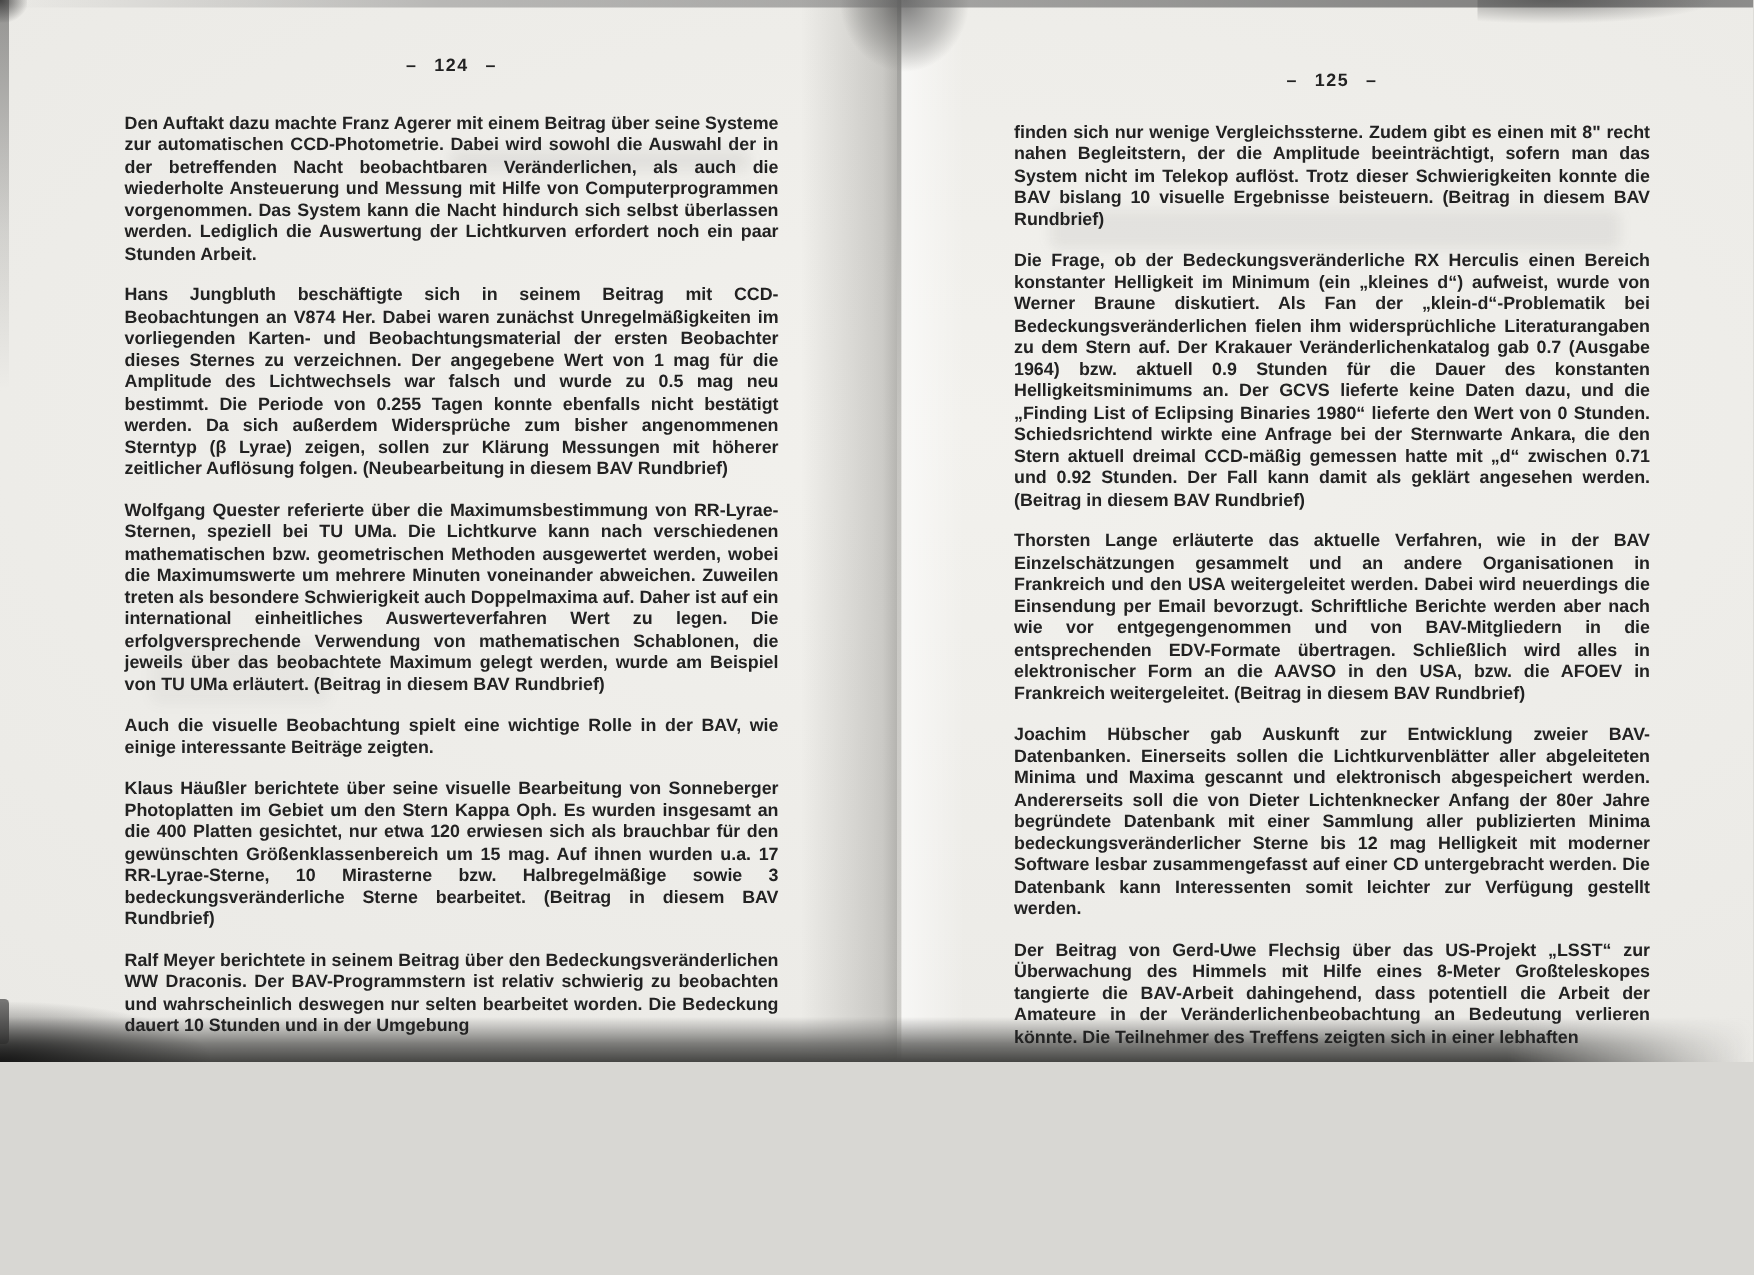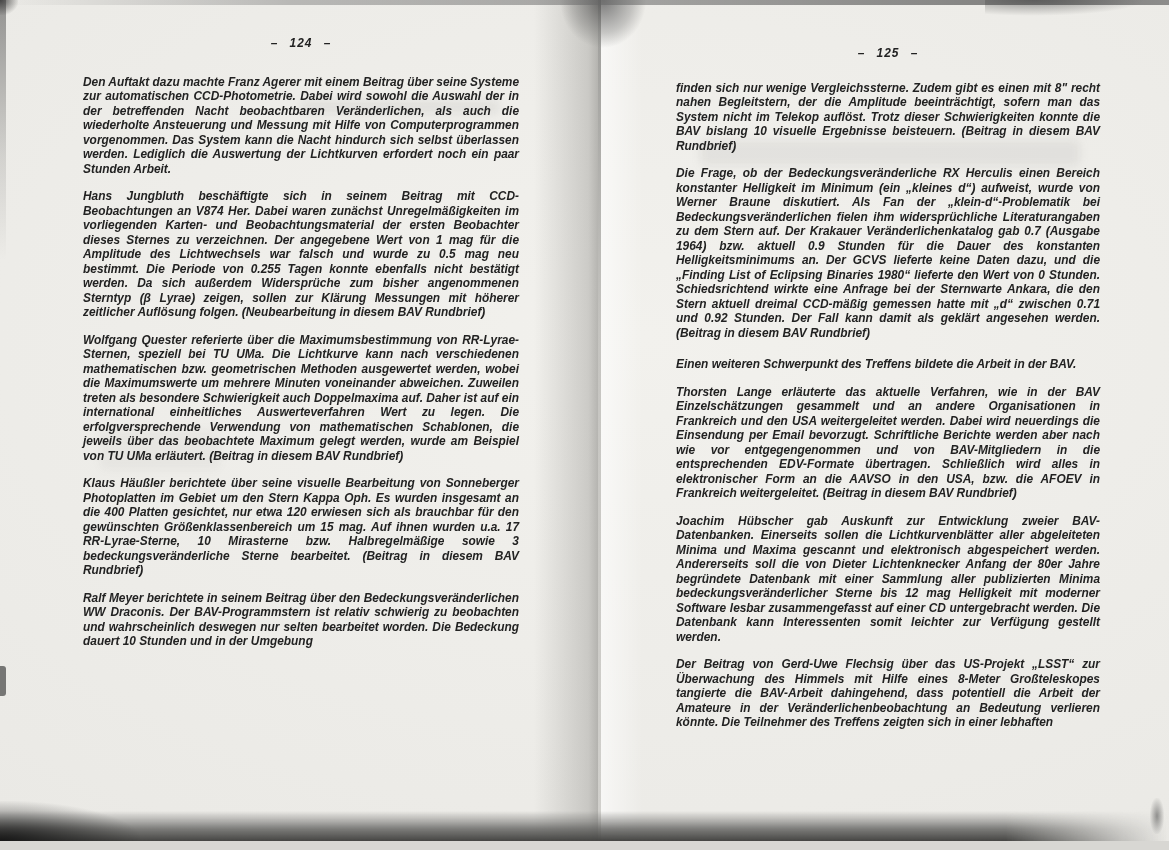--- a/index.html
+++ b/index.html
@@ -1,24 +1,23 @@
 <!DOCTYPE html>
 <html lang="de"><head>
 <meta charset="utf-8">
 <style>
   html,body { margin:0; padding:0; }
   body { background:#d8d7d3; }
 
   .scan {
     position:relative;
-    width:1169px; height:841px;
+    width:1169px; height:708px;
     overflow:hidden;
     background: radial-gradient(140% 120% at 55% 40%, #f2f1ed 0%, #ebeae6 55%, #e4e3df 100%);
     font-family:"Liberation Sans", sans-serif;
-    font-style:italic;
   }
 
   
   .scan-edge-top { position:absolute; top:0; left:0; width:100%; height:5px;
     background:linear-gradient(to right, rgba(130,130,130,0) 0%, rgba(120,120,120,.45) 25%,
       rgba(100,100,100,.55) 55%, rgba(80,80,80,.7) 90%, rgba(90,90,90,.65) 100%); }
   .top-right-smudge { position:absolute; left:985px; top:0; width:160px; height:16px;
     background:radial-gradient(ellipse at 30% 0%, rgba(60,60,60,.5), rgba(60,60,60,0) 70%); }
   .corner-top-left { position:absolute; left:0; top:0; width:18px; height:15px;
     background:radial-gradient(ellipse at 0% 0%, rgba(40,40,40,.8), rgba(40,40,40,0) 75%); }
@@ -86,27 +85,27 @@
   <div class="left-edge-notch"></div>
   <div class="right-edge-mark"></div>
   <div class="scan-edge-bottom"></div>
   <div class="corner-bottom-left"></div>
 
   <div class="page page-left">
     <div class="page-number">– 124 –</div>
     <p>Den Auftakt dazu machte Franz Agerer mit einem Beitrag über seine Systeme zur automatischen CCD-Photometrie. Dabei wird sowohl die Auswahl der in der betreffenden Nacht beobachtbaren Veränderlichen, als auch die wiederholte Ansteuerung und Messung mit Hilfe von Computerprogrammen vorgenommen. Das System kann die Nacht hindurch sich selbst überlassen werden. Lediglich die Auswertung der Lichtkurven erfordert noch ein paar Stunden Arbeit.</p>
     <p>Hans Jungbluth beschäftigte sich in seinem Beitrag mit CCD-Beobachtungen an V874 Her. Dabei waren zunächst Unregelmäßigkeiten im vorliegenden Karten- und Beobachtungsmaterial der ersten Beobachter dieses Sternes zu verzeichnen. Der angegebene Wert von 1 mag für die Amplitude des Lichtwechsels war falsch und wurde zu 0.5 mag neu bestimmt. Die Periode von 0.255 Tagen konnte ebenfalls nicht bestätigt werden. Da sich außerdem Widersprüche zum bisher angenommenen Sterntyp (β Lyrae) zeigen, sollen zur Klärung Messungen mit höherer zeitlicher Auflösung folgen. (Neubearbeitung in diesem BAV Rundbrief)</p>
     <p>Wolfgang Quester referierte über die Maximumsbestimmung von RR-Lyrae-Sternen, speziell bei TU UMa. Die Lichtkurve kann nach verschiedenen mathematischen bzw. geometrischen Methoden ausgewertet werden, wobei die Maximumswerte um mehrere Minuten voneinander abweichen. Zuweilen treten als besondere Schwierigkeit auch Doppelmaxima auf. Daher ist auf ein international einheitliches Auswerteverfahren Wert zu legen. Die erfolgversprechende Verwendung von mathematischen Schablonen, die jeweils über das beobachtete Maximum gelegt werden, wurde am Beispiel von TU UMa erläutert. (Beitrag in diesem BAV Rundbrief)</p>
+    <p>Auch die visuelle Beobachtung spielt eine wichtige Rolle in der BAV, wie einige interessante Beiträge zeigten.</p>
     <p>Klaus Häußler berichtete über seine visuelle Bearbeitung von Sonneberger Photoplatten im Gebiet um den Stern Kappa Oph. Es wurden insgesamt an die 400 Platten gesichtet, nur etwa 120 erwiesen sich als brauchbar für den gewünschten Größenklassenbereich um 15 mag. Auf ihnen wurden u.a. 17 RR-Lyrae-Sterne, 10 Mirasterne bzw. Halbregelmäßige sowie 3 bedeckungsveränderliche Sterne bearbeitet. (Beitrag in diesem BAV Rundbrief)</p>
     <p>Ralf Meyer berichtete in seinem Beitrag über den Bedeckungsveränderlichen WW Draconis. Der BAV-Programmstern ist relativ schwierig zu beobachten und wahrscheinlich deswegen nur selten bearbeitet worden. Die Bedeckung dauert 10 Stunden und in der Umgebung</p>
   </div>
 
   <div class="page page-right">
     <div class="page-number">– 125 –</div>
     <p>finden sich nur wenige Vergleichssterne. Zudem gibt es einen mit 8" recht nahen Begleitstern, der die Amplitude beeinträchtigt, sofern man das System nicht im Telekop auflöst. Trotz dieser Schwierigkeiten konnte die BAV bislang 10 visuelle Ergebnisse beisteuern. (Beitrag in diesem BAV Rundbrief)</p>
     <p>Die Frage, ob der Bedeckungsveränderliche RX Herculis einen Bereich konstanter Helligkeit im Minimum (ein „kleines d“) aufweist, wurde von Werner Braune diskutiert. Als Fan der „klein-d“-Problematik bei Bedeckungsveränderlichen fielen ihm widersprüchliche Literaturangaben zu dem Stern auf. Der Krakauer Veränderlichenkatalog gab 0.7 (Ausgabe 1964) bzw. aktuell 0.9 Stunden für die Dauer des konstanten Helligkeitsminimums an. Der GCVS lieferte keine Daten dazu, und die „Finding List of Eclipsing Binaries 1980“ lieferte den Wert von 0 Stunden. Schiedsrichtend wirkte eine Anfrage bei der Sternwarte Ankara, die den Stern aktuell dreimal CCD-mäßig gemessen hatte mit „d“ zwischen 0.71 und 0.92 Stunden. Der Fall kann damit als geklärt angesehen werden. (Beitrag in diesem BAV Rundbrief)</p>
-    <p class="gap-xl">Einen weiteren Schwerpunkt des Treffens bildete die Arbeit in der BAV.</p>
     <p class="gap-lg">Thorsten Lange erläuterte das aktuelle Verfahren, wie in der BAV Einzelschätzungen gesammelt und an andere Organisationen in Frankreich und den USA weitergeleitet werden. Dabei wird neuerdings die Einsendung per Email bevorzugt. Schriftliche Berichte werden aber nach wie vor entgegengenommen und von BAV-Mitgliedern in die entsprechenden EDV-Formate übertragen. Schließlich wird alles in elektronischer Form an die AAVSO in den USA, bzw. die AFOEV in Frankreich weitergeleitet. (Beitrag in diesem BAV Rundbrief)</p>
     <p>Joachim Hübscher gab Auskunft zur Entwicklung zweier BAV-Datenbanken. Einerseits sollen die Lichtkurvenblätter aller abgeleiteten Minima und Maxima gescannt und elektronisch abgespeichert werden. Andererseits soll die von Dieter Lichtenknecker Anfang der 80er Jahre begründete Datenbank mit einer Sammlung aller publizierten Minima bedeckungsveränderlicher Sterne bis 12 mag Helligkeit mit moderner Software lesbar zusammengefasst auf einer CD untergebracht werden. Die Datenbank kann Interessenten somit leichter zur Verfügung gestellt werden.</p>
     <p>Der Beitrag von Gerd-Uwe Flechsig über das US-Projekt „LSST“ zur Überwachung des Himmels mit Hilfe eines 8-Meter Großteleskopes tangierte die BAV-Arbeit dahingehend, dass potentiell die Arbeit der Amateure in der Veränderlichenbeobachtung an Bedeutung verlieren könnte. Die Teilnehmer des Treffens zeigten sich in einer lebhaften</p>
   </div>
 
 </div>
 
 </body></html>

